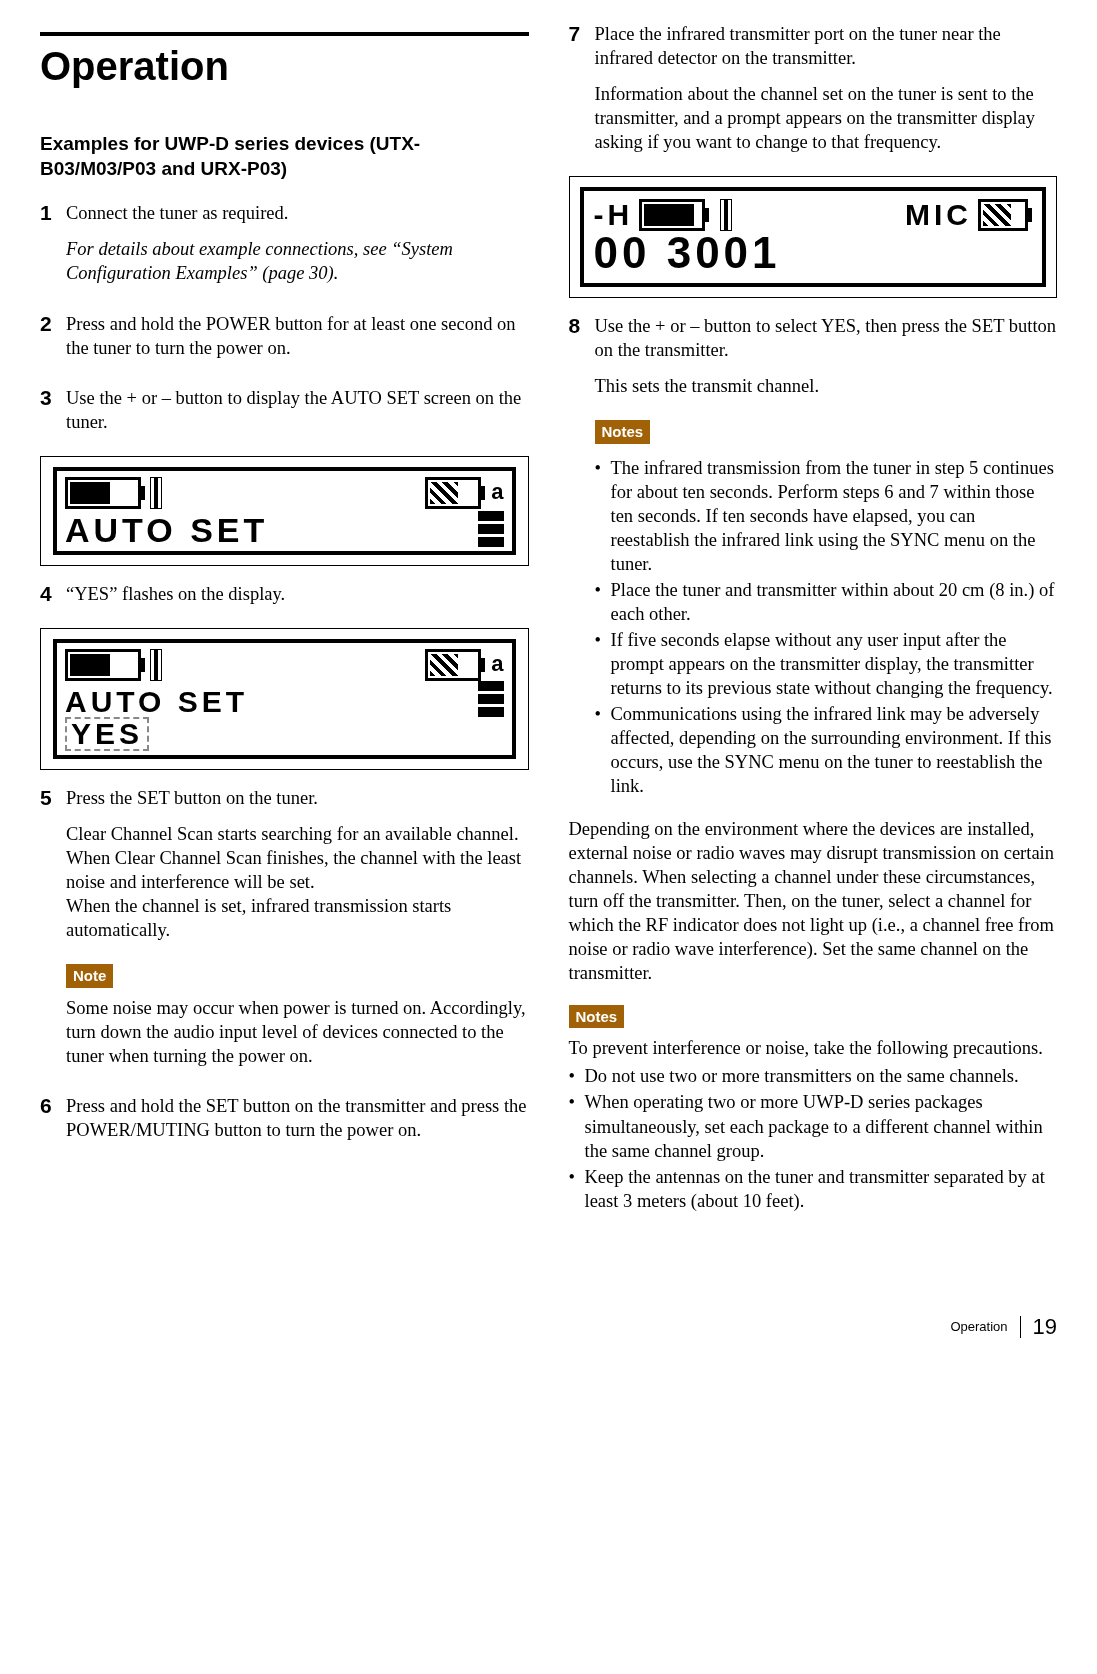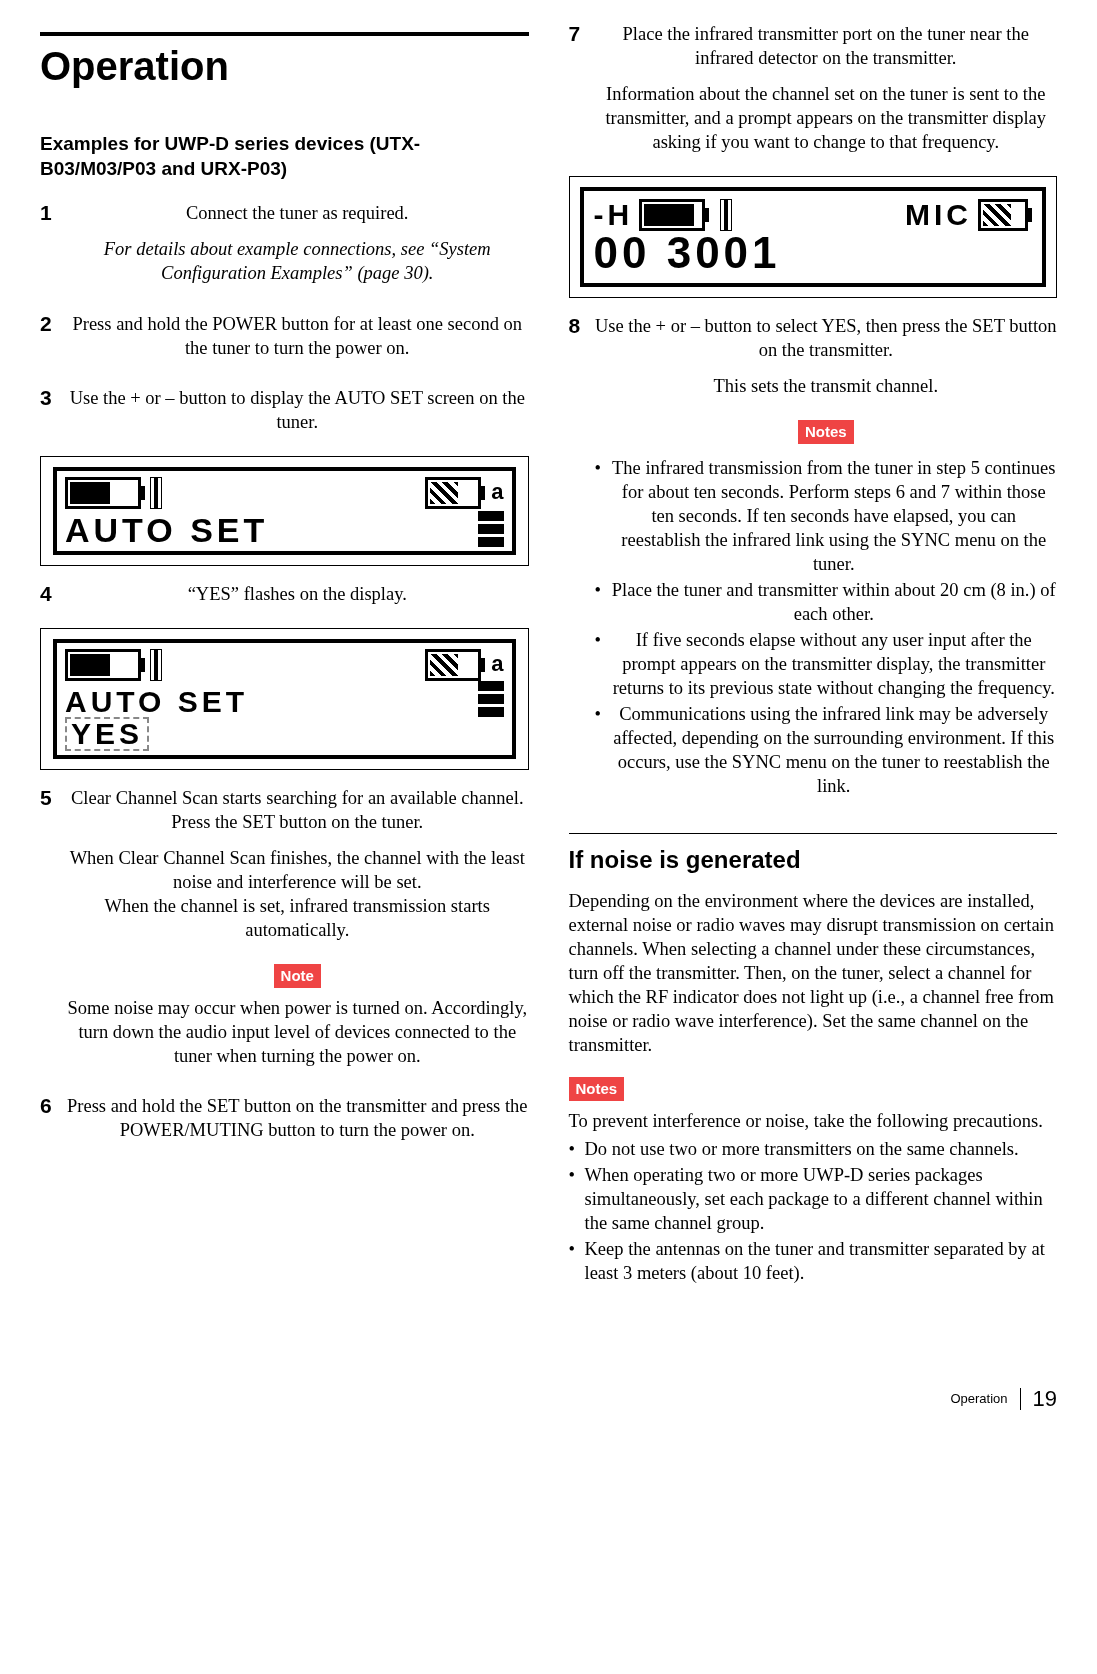--- a/index.html
+++ b/index.html
@@ -50,21 +50,20 @@
     margin: 12px 0 8px 0;
   }
   .step .num {
     font-family: Arial, Helvetica, sans-serif;
     font-weight: bold;
     font-size: 21px;
     min-width: 26px;
   }
   .step .body {
     flex: 1;
-    text-align: center;
   }
   .step .body p { margin: 0 0 12px 0; }
   .step .body p:first-child { margin-top: 2px; }
   .italic { font-style: italic; }
   .lcd {
     border: 1px solid #000;
     padding: 10px;
     margin: 10px 0 14px 0;
     display: flex;
     align-items: center;
@@ -99,21 +98,21 @@
     font-size: 34px; letter-spacing: 4px; line-height:1;
     font-family: "Arial Black", Arial, sans-serif;
   }
   .lcd-small { font-size: 22px; font-family: Arial, sans-serif; font-weight:bold; }
   .bars {
     display:inline-flex; flex-direction:column; gap:3px; margin-left:auto;
     align-items:flex-end;
   }
   .bars span { display:block; width:26px; height:10px; background:#000; }
   .note-label {
-    display:inline-block; background:#ef4444; color:#fff;
+    display:inline-block; background:#a16207; color:#fff;
     font-family: Arial, Helvetica, sans-serif; font-weight:bold;
     font-size:15px; padding:2px 7px; margin:10px 0 8px 0;
   }
   ul.bullets { list-style: none; padding-left: 0; margin:4px 0 10px 0; }
   ul.bullets li { position: relative; padding-left: 16px; margin:0 0 2px 0; }
   ul.bullets li::before { content:"•"; position:absolute; left:0; top:0; }
   .footer {
     position: relative; margin-top: 90px; text-align:right;
     font-family: Arial, Helvetica, sans-serif; font-size:13px;
     display:flex; justify-content:flex-end; align-items:center; gap:12px;
@@ -227,22 +226,22 @@
         <div class="lcd-row">
           <span class="yes-flash lcd-char" style="font-size:30px; border:2px dashed #888; padding:0 4px;">YES</span>
         </div>
       </div>
     </div>
 
     
     <div class="step">
       <div class="num">5</div>
       <div class="body">
+        <p>Press the SET button on the tuner.</p>
         <p style="margin-bottom:0">Clear Channel Scan starts searching for an available channel.</p>
-        <p>Press the SET button on the tuner.</p>
         <p style="margin-bottom:0">When Clear Channel Scan finishes, the channel with the least noise and interference will be set.</p>
         <p>When the channel is set, infrared transmission starts automatically.</p>
         <div class="note-label">Note</div>
         <p>Some noise may occur when power is turned on. Accordingly, turn down the audio input level of devices connected to the tuner when turning the power on.</p>
       </div>
     </div>
 
     
     <div class="step">
       <div class="num">6</div>
@@ -292,21 +291,20 @@
         <div class="note-label">Notes</div>
         <ul class="bullets">
           <li><span>The infrared transmission from the tuner in step 5 continues for about ten seconds. Perform steps 6 and 7 within those ten seconds. If ten seconds have elapsed, you can reestablish the infrared link using the SYNC menu on the tuner.</span></li>
           <li><span>Place the tuner and transmitter within about 20 cm (8 in.) of each other.</span></li>
           <li><span>If five seconds elapse without any user input after the prompt appears on the transmitter display, the transmitter returns to its previous state without changing the frequency.</span></li>
           <li><span>Communications using the infrared link may be adversely affected, depending on the surrounding environment. If this occurs, use the SYNC menu on the tuner to reestablish the link.</span></li>
         </ul>
       </div>
     </div>
 
-    <h2 class="subhead">If noise is generated</h2>
     <p>Depending on the environment where the devices are installed, external noise or radio waves may disrupt transmission on certain channels. When selecting a channel under these circumstances, turn off the transmitter. Then, on the tuner, select a channel for which the RF indicator does not light up (i.e., a channel free from noise or radio wave interference). Set the same channel on the transmitter.</p>
     <div class="note-label">Notes</div>
     <p style="margin-bottom:2px;">To prevent interference or noise, take the following precautions.</p>
     <ul class="bullets">
       <li><span>Do not use two or more transmitters on the same channels.</span></li>
       <li><span>When operating two or more UWP-D series packages simultaneously, set each package to a different channel within the same channel group.</span></li>
       <li><span>Keep the antennas on the tuner and transmitter separated by at least 3 meters (about 10 feet).</span></li>
     </ul>
   </div>
 </div>

